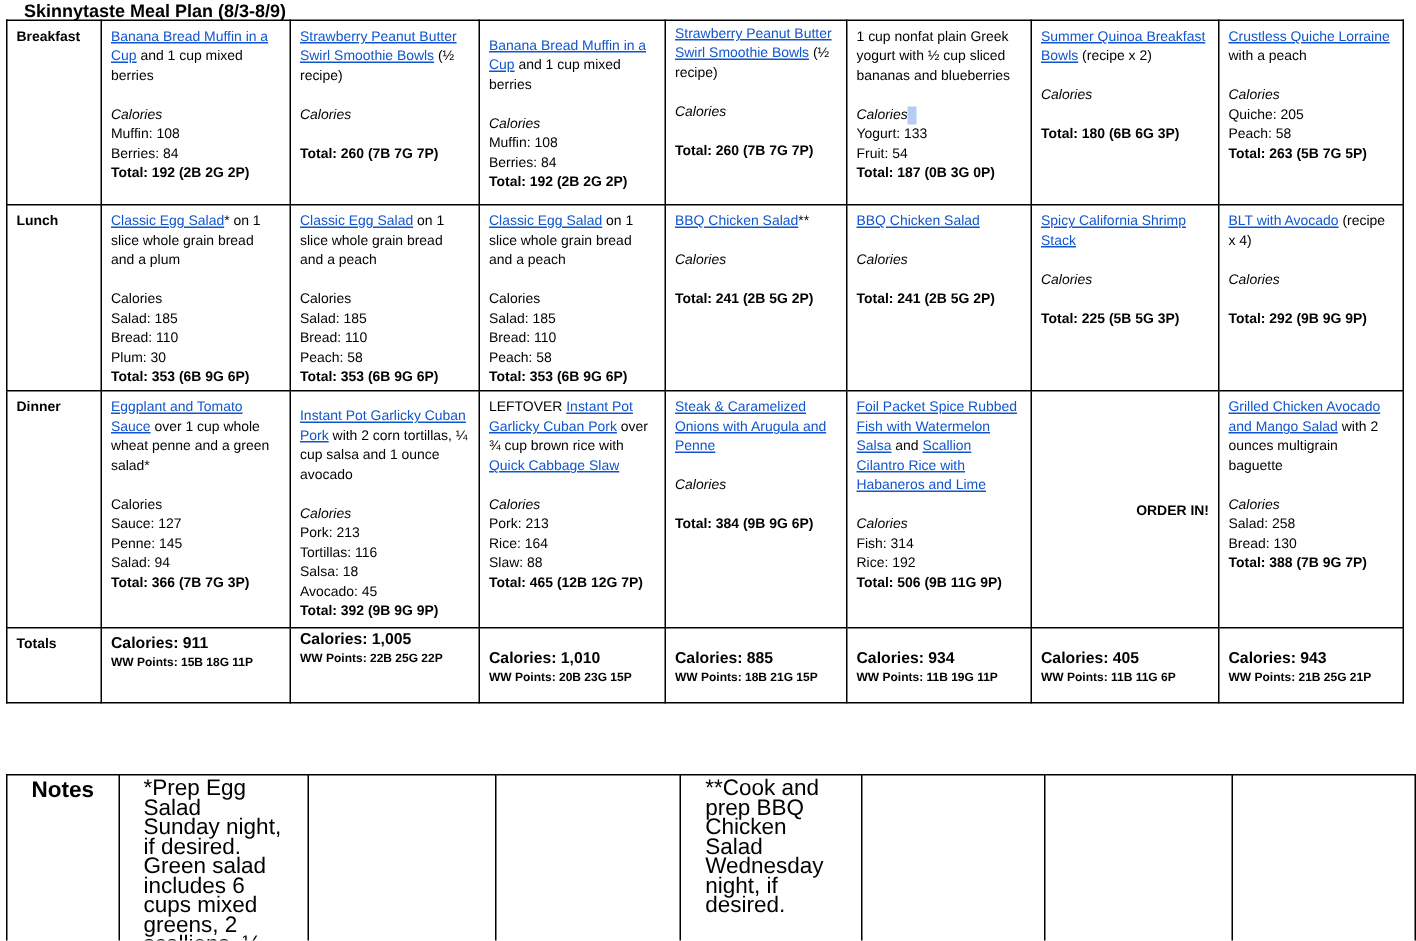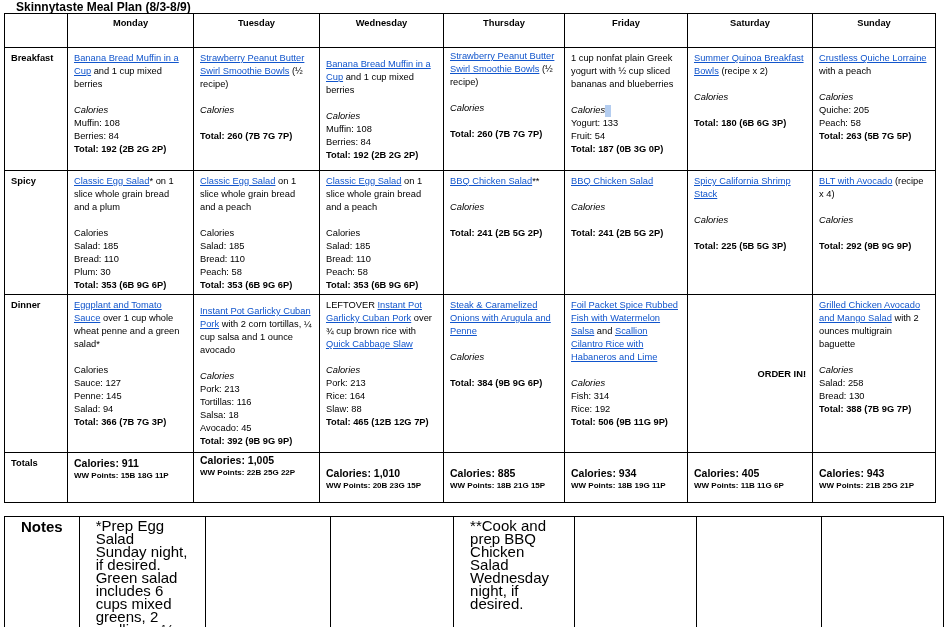--- a/index.html
+++ b/index.html
@@ -46,30 +46,20 @@
     <col style="width:63px">
       <col style="width:126px">
       <col style="width:126px">
       <col style="width:124px">
     <col style="width:121px">
       <col style="width:123px">
       <col style="width:125px">
       <col style="width:123px">
   </colgroup>
   <tbody>
-      <tr style="height:34px">
-    <td></td>
-    <td class="day-head">Monday</td>
-    <td class="day-head">Tuesday</td>
-    <td class="day-head">Wednesday</td>
-    <td class="day-head">Thursday</td>
-    <td class="day-head">Friday</td>
-    <td class="day-head">Saturday</td>
-    <td class="day-head">Sunday</td>
-  </tr>
 
   <tr style="height:123px">
     <td class="row-head">Breakfast</td>
     <td>
       <a class="lnk">Banana Bread Muffin in a Cup</a><span> and 1 cup mixed berries</span>
       <div class="gap"></div>
       <div class="ital">Calories</div>
       <div>Muffin: 108</div>
       <div>Berries: 84</div>
       <div class="bold">Total: 192 (2B 2G 2P)</div>
@@ -115,21 +105,21 @@
       <a class="lnk">Crustless Quiche Lorraine</a><span> with a peach</span>
       <div class="gap"></div>
       <div class="ital">Calories</div>
       <div>Quiche: 205</div>
       <div>Peach: 58</div>
       <div class="bold">Total: 263 (5B 7G 5P)</div>
     </td>
   </tr>
 
   <tr style="height:120px">
-    <td class="row-head">Spicy</td>
+    <td class="row-head">Lunch</td>
     <td>
       <a class="lnk">Classic Egg Salad</a><span>* on 1 slice whole grain bread and a plum</span>
       <div class="gap"></div>
       <div>Calories</div>
       <div>Salad: 185</div>
       <div>Bread: 110</div>
       <div>Plum: 30</div>
       <div class="bold">Total: 353 (6B 9G 6P)</div>
     </td>
     <td>
@@ -249,21 +239,21 @@
     <td style="padding-top:14px">
       <div class="cal-total">Calories: 1,010</div>
       <div class="ww">WW Points: 20B 23G 15P</div>
     </td>
     <td style="padding-top:14px">
       <div class="cal-total">Calories: 885</div>
       <div class="ww">WW Points: 18B 21G 15P</div>
     </td>
     <td style="padding-top:14px">
       <div class="cal-total">Calories: 934</div>
-      <div class="ww">WW Points: 18B 19G 11P</div>
+      <div class="ww">WW Points: 11B 19G 11P</div>
     </td>
     <td style="padding-top:14px">
       <div class="cal-total">Calories: 405</div>
       <div class="ww">WW Points: 11B 11G 6P</div>
     </td>
     <td style="padding-top:14px">
       <div class="cal-total">Calories: 943</div>
       <div class="ww">WW Points: 21B 25G 21P</div>
     </td>
   </tr>

